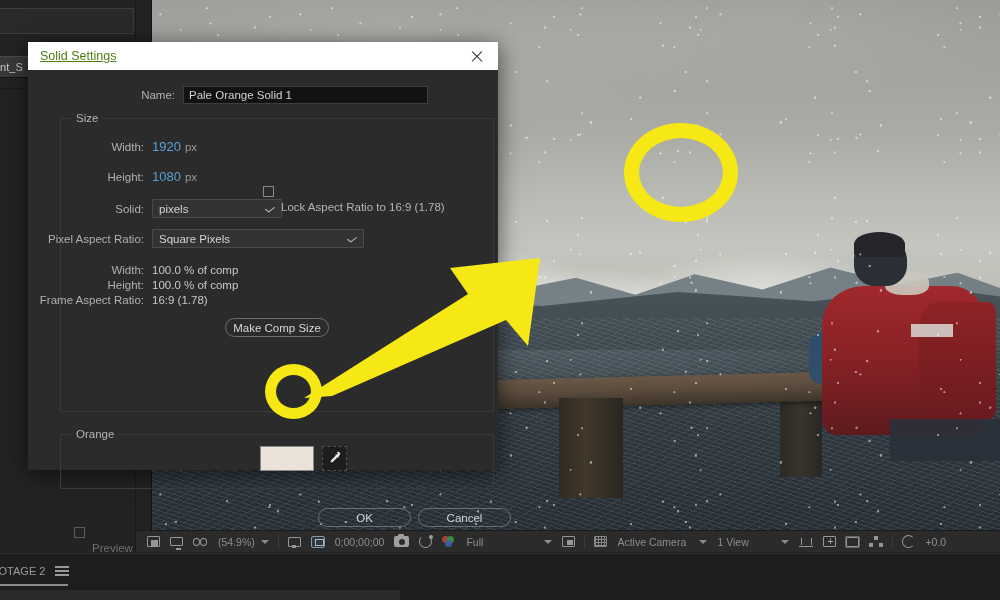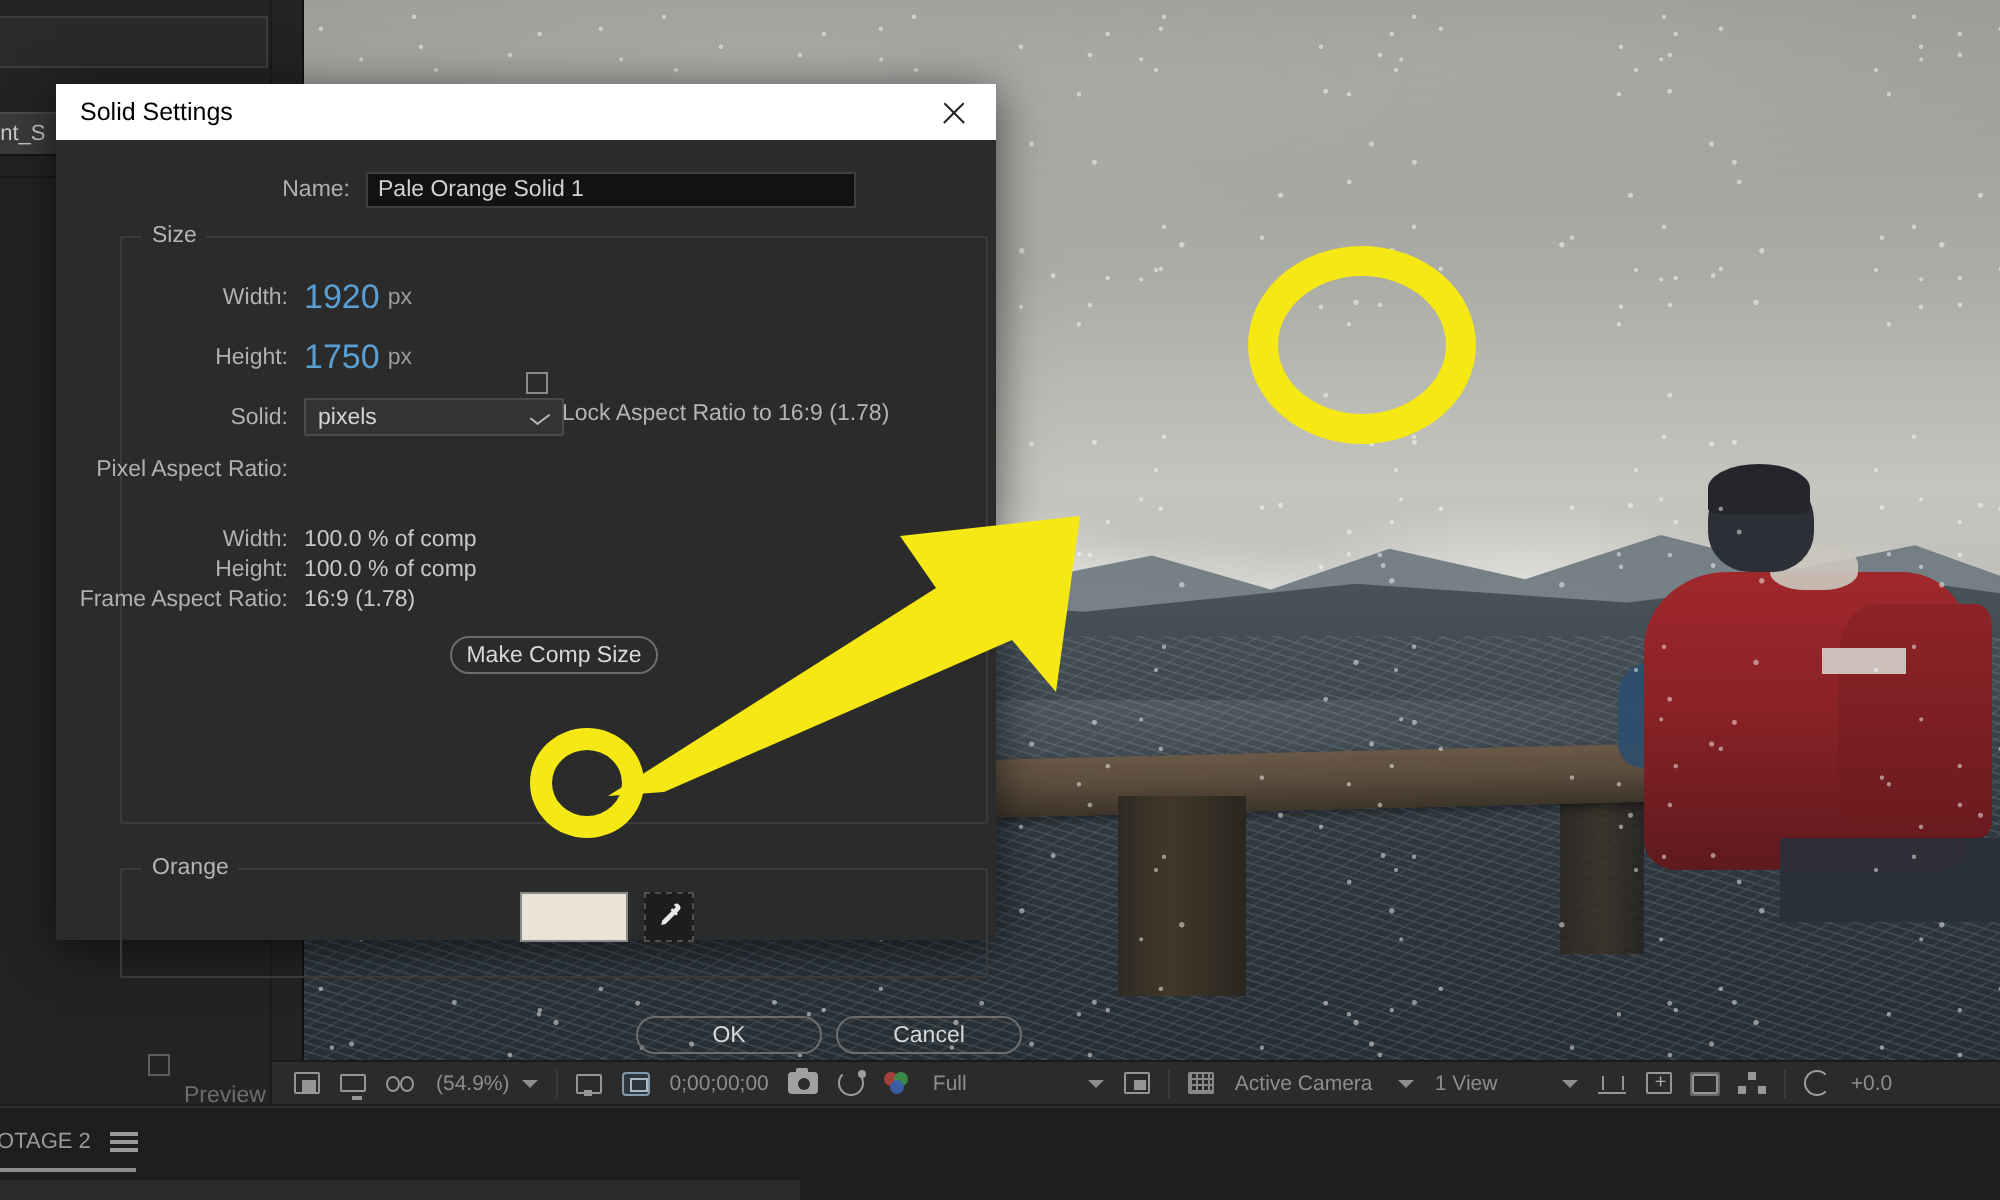--- a/index.html
+++ b/index.html
@@ -234,32 +234,32 @@
   
   .dialog {
     position:absolute; left:28px; top:42px; width:470px; height:428px;
     background:#2b2b2b; box-shadow:0 4px 22px rgba(0,0,0,0.6);
   }
   .dlg-title {
     position:absolute; left:0; top:0; width:470px; height:28px;
     background:#ffffff; display:flex; align-items:center; justify-content:space-between;
     padding:0 10px 0 12px;
   }
-  .dlg-title-text { color:#000000; font-size:12.5px; }
+  .dlg-title-text { color:#4d7c0f; font-size:12.5px;text-decoration:underline; }
   .dlg-close {
     width:22px; height:22px; position:relative; cursor:pointer;
   }
   .dlg-close::before, .dlg-close::after {
     content:''; position:absolute; left:4px; top:10.5px; width:14px; height:1.4px; background:#222;
   }
   .dlg-close::before { transform: rotate(45deg); }
   .dlg-close::after { transform: rotate(-45deg); }
   .dlg-body { position:absolute; left:0; top:28px; width:470px; height:400px; }
   .lbl { color:#b0b0b0; font-size:11.5px; text-align:right; }
-  .val-blue { color:#5a9fd4; font-size:17px; }
+  .val-blue { color:#5a9fd4; font-size:13px; }
   .val { color:#c8c8c8; font-size:11.5px; }
   .unit { color:#9b9b9b; font-size:11.5px; margin-left:4px; }
 
   .name-row { position:absolute; left:0; top:16px; width:470px; display:flex; align-items:center; }
   .name-row .lbl { width:155px; padding-right:8px; }
   .name-input {
     width:245px; height:18px; background:#121212; border:1px solid #3e3e3e;
     color:#d2d2d2; font-size:11.5px; padding:0 5px; line-height:16px;
     font-family:"Liberation Sans", sans-serif;
   }
@@ -487,34 +487,38 @@
           <span class="unit">px</span>
         </div>
 
         <div class="f-row" style="left:202px; top:50px;">
           <span class="cb"></span>
           <span class="cb-label">Lock Aspect Ratio to 16:9 (1.78)</span>
         </div>
 
         <div class="f-row" style="left:-32px; top:50px;">
           <span class="lbl">Height:</span>
-          <span class="val-blue">1750</span>
+          <span class="val-blue">1080</span>
           <span class="unit">px</span>
         </div>
 
         <div class="f-row" style="left:-32px; top:80px;">
           <span class="lbl">Solid:</span>
           <span class="select" style="width:130px;">
             <span>pixels</span>
             <span class="arrow"></span>
           </span>
         </div>
 
         <div class="f-row" style="left:-32px; top:110px;">
           <span class="lbl">Pixel Aspect Ratio:</span>
+          <span class="select" style="width:212px;">
+            <span>Square Pixels</span>
+            <span class="arrow"></span>
+          </span>
         </div>
 
         <div class="f-row" style="left:-32px; top:143px; height:16px;">
           <span class="lbl">Width:</span>
           <span class="val">100.0 % of comp</span>
         </div>
         <div class="f-row" style="left:-32px; top:158px; height:16px;">
           <span class="lbl">Height:</span>
           <span class="val">100.0 % of comp</span>
         </div>

